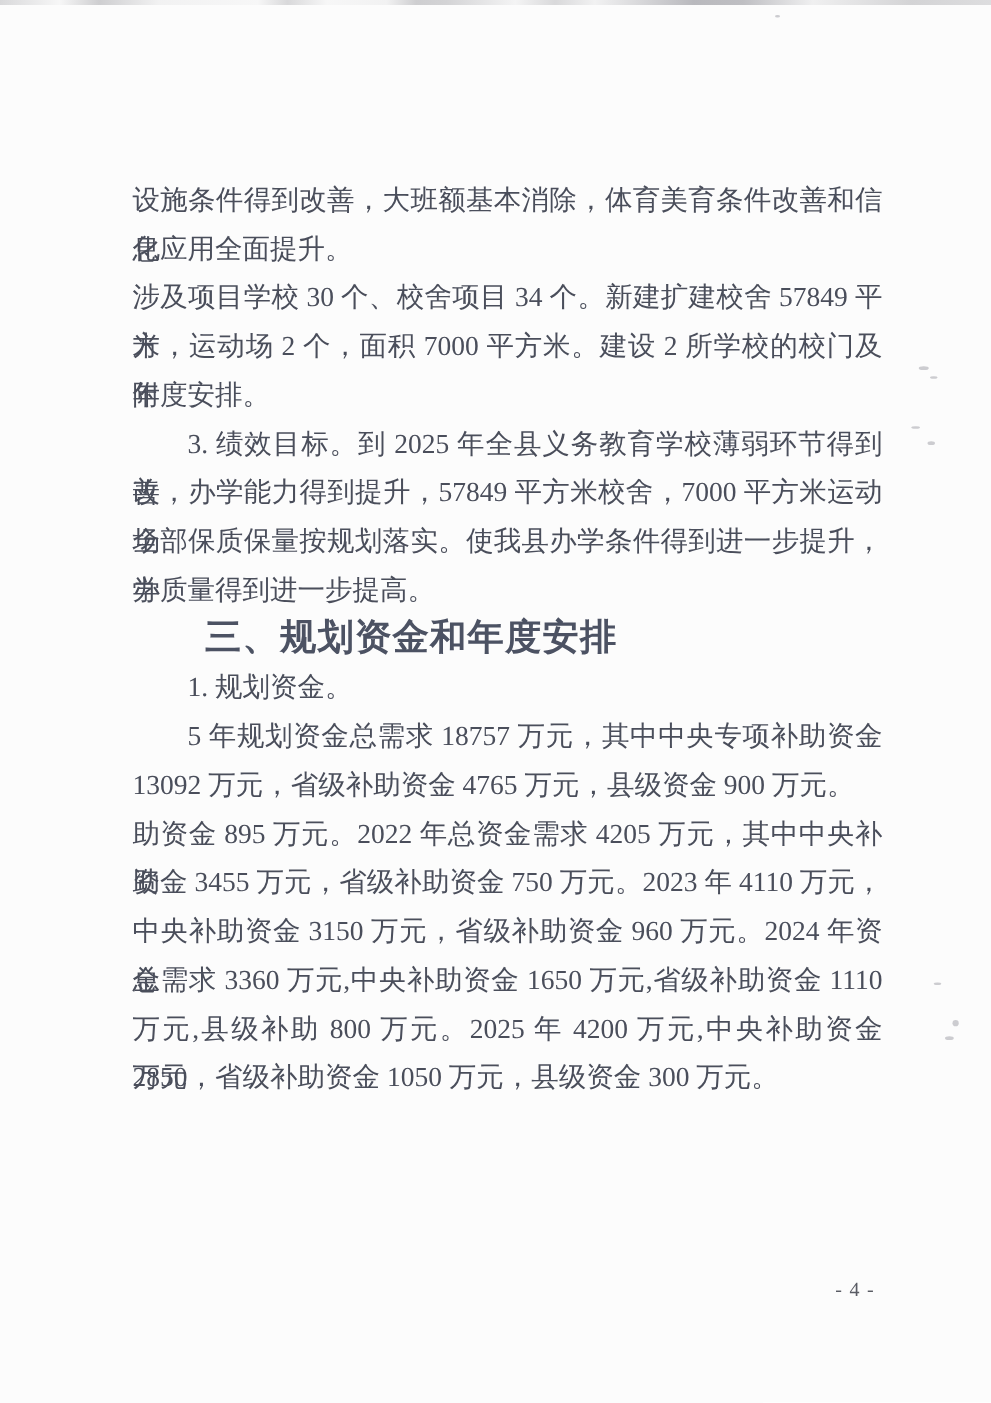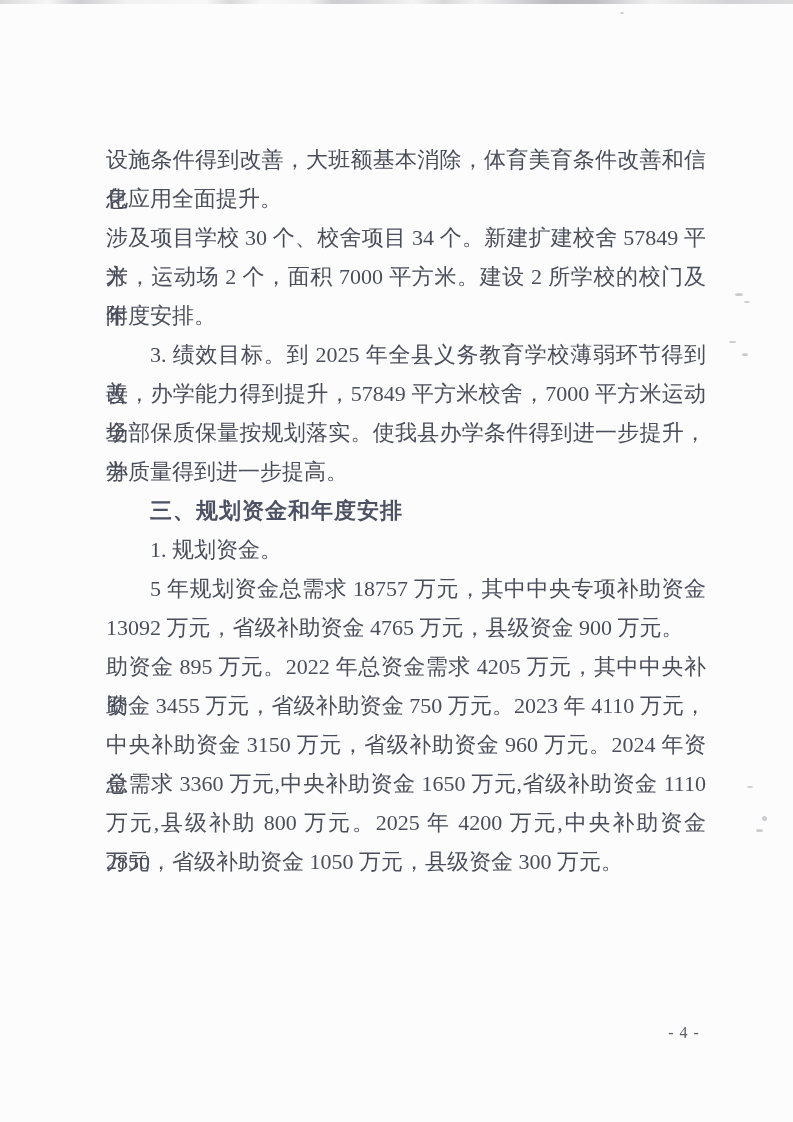--- a/index.html
+++ b/index.html
@@ -59,21 +59,21 @@
   .line.left {
     text-align: left;
     font-family: Liberation Serif, serif;
   }
   .line.indent {
     text-indent: 2em;
   }
   .line.heading {
     font-family: "Liberation Sans", "DejaVu Sans", sans-serif;
     font-weight: 700;
-    font-size: 22px;
+    font-size: 29px;
     letter-spacing: 1px;
     color: #4c5263;
   }
   .page-number {
     position: absolute;
     left: 644px;
     top: 1024px;
     width: 80px;
     text-align: center;
     font-size: 16px;

